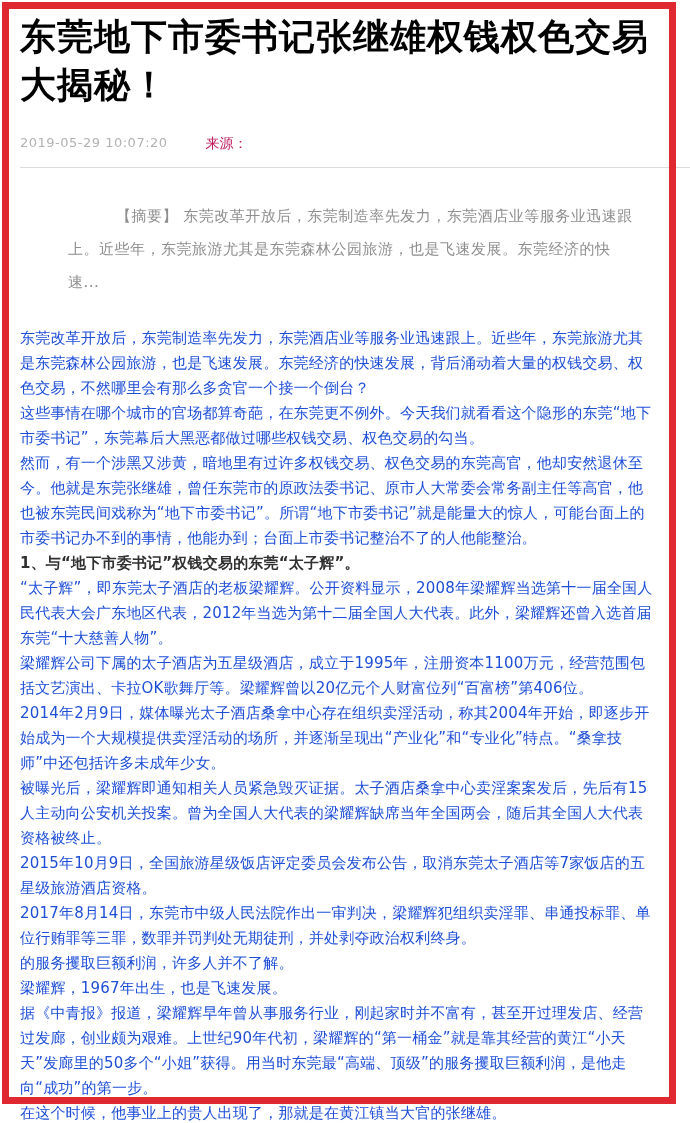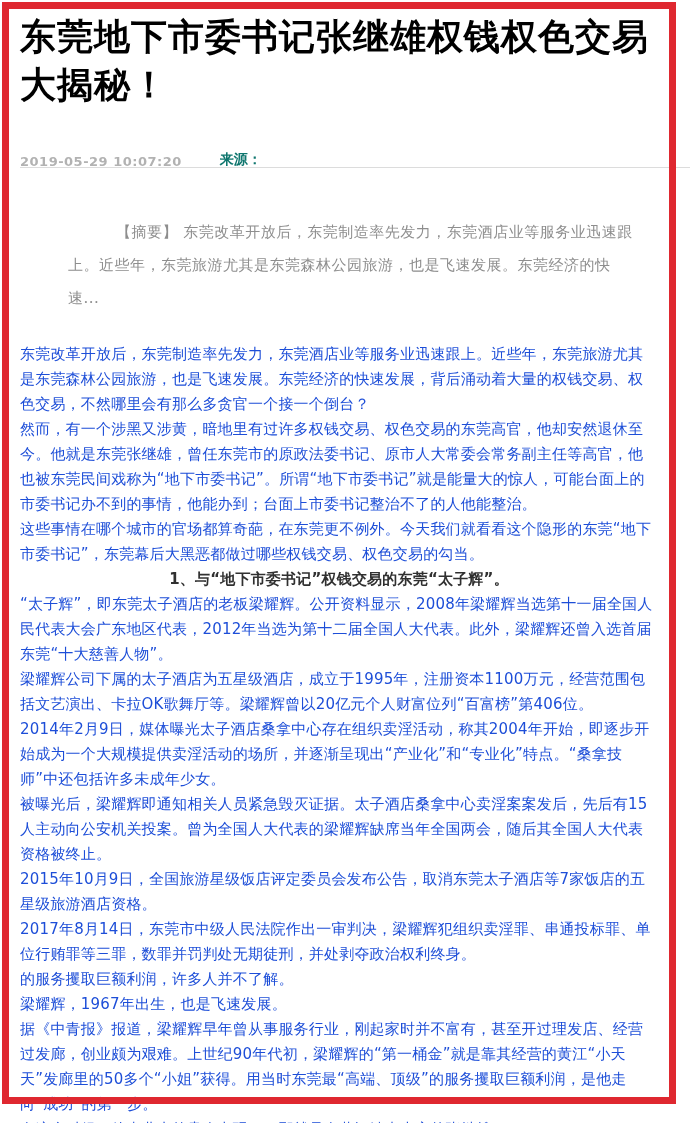--- a/index.html
+++ b/index.html
@@ -26,27 +26,26 @@
   .content { position: relative; padding: 0 32px 0 20px; z-index: 1; }
 
   .article-title {
     margin: 0; padding-top: 13px;
     font-size: 36px; line-height: 48px;
     font-weight: 900; color: #000;
     letter-spacing: 1px;
   }
 
   .meta-row {
-    margin-top: 42px;
-    display: flex; align-items: flex-end;
+    margin-top: 26px;
+    display: flex; align-items: flex-start;
     font-size: 13px;
-    font-weight: bold;
   }
   .meta-date { color: #b2b2b2; letter-spacing: 0.5px; }
-  .meta-source { color: #0f766e; margin-left: 38px; font-size: 14px; }
+  .meta-source { color: #be185d; margin-left: 38px; font-size: 14px; }
 
   .divider {
     position: absolute;
     left: 20px; right: 0; top: 167px;
     height: 1px; background: #dcdcdc;
     border: 0; margin: 0;
   }
 
   .abstract {
     margin-top: 47px;
@@ -59,21 +58,21 @@
     margin-left: 48px;
   }
 
   .article { margin-top: 27px; }
   .article p {
     margin: 0; padding: 0;
     font-size: 15px; line-height: 25px;
     color: #1d4ed8;
     letter-spacing: 0.2px;
   }
-  .article p.heading { font-weight: bold; color: #303030; text-align: center; }
+  .article p.heading { font-weight: bold; color: #303030; }
 </style>
 </head>
 <body>
 
 <div class="page">
 
   <div class="annotation-rect"></div>
 
   <hr class="divider">
 
@@ -83,22 +82,22 @@
 
     <div class="meta-row">
       <span class="meta-date">2019-05-29 10:07:20</span>
       <span class="meta-source">来源：</span>
     </div>
 
     <div class="abstract">【摘要】 东莞改革开放后，东莞制造率先发力，东莞酒店业等服务业迅速跟上。近些年，东莞旅游尤其是东莞森林公园旅游，也是飞速发展。东莞经济的快速...</div>
 
     <div class="article">
       <p>东莞改革开放后，东莞制造率先发力，东莞酒店业等服务业迅速跟上。近些年，东莞旅游尤其是东莞森林公园旅游，也是飞速发展。东莞经济的快速发展，背后涌动着大量的权钱交易、权色交易，不然哪里会有那么多贪官一个接一个倒台？</p>
+      <p>这些事情在哪个城市的官场都算奇葩，在东莞更不例外。今天我们就看看这个隐形的东莞“地下市委书记”，东莞幕后大黑恶都做过哪些权钱交易、权色交易的勾当。</p>
       <p>然而，有一个涉黑又涉黄，暗地里有过许多权钱交易、权色交易的东莞高官，他却安然退休至今。他就是东莞张继雄，曾任东莞市的原政法委书记、原市人大常委会常务副主任等高官，他也被东莞民间戏称为“地下市委书记”。所谓“地下市委书记”就是能量大的惊人，可能台面上的市委书记办不到的事情，他能办到；台面上市委书记整治不了的人他能整治。</p>
-      <p>这些事情在哪个城市的官场都算奇葩，在东莞更不例外。今天我们就看看这个隐形的东莞“地下市委书记”，东莞幕后大黑恶都做过哪些权钱交易、权色交易的勾当。</p>
       <p class="heading">1、与“地下市委书记”权钱交易的东莞“太子辉”。</p>
       <p>“太子辉”，即东莞太子酒店的老板梁耀辉。公开资料显示，2008年梁耀辉当选第十一届全国人民代表大会广东地区代表，2012年当选为第十二届全国人大代表。此外，梁耀辉还曾入选首届东莞“十大慈善人物”。</p>
       <p>梁耀辉公司下属的太子酒店为五星级酒店，成立于1995年，注册资本1100万元，经营范围包括文艺演出、卡拉OK歌舞厅等。梁耀辉曾以20亿元个人财富位列“百富榜”第406位。</p>
       <p>2014年2月9日，媒体曝光太子酒店桑拿中心存在组织卖淫活动，称其2004年开始，即逐步开始成为一个大规模提供卖淫活动的场所，并逐渐呈现出“产业化”和“专业化”特点。“桑拿技师”中还包括许多未成年少女。</p>
       <p>被曝光后，梁耀辉即通知相关人员紧急毁灭证据。太子酒店桑拿中心卖淫案案发后，先后有15人主动向公安机关投案。曾为全国人大代表的梁耀辉缺席当年全国两会，随后其全国人大代表资格被终止。</p>
       <p>2015年10月9日，全国旅游星级饭店评定委员会发布公告，取消东莞太子酒店等7家饭店的五星级旅游酒店资格。</p>
       <p>2017年8月14日，东莞市中级人民法院作出一审判决，梁耀辉犯组织卖淫罪、串通投标罪、单位行贿罪等三罪，数罪并罚判处无期徒刑，并处剥夺政治权利终身。</p>
       <p>的服务攫取巨额利润，许多人并不了解。</p>
       <p>梁耀辉，1967年出生，也是飞速发展。</p>
       <p>据《中青报》报道，梁耀辉早年曾从事服务行业，刚起家时并不富有，甚至开过理发店、经营过发廊，创业颇为艰难。上世纪90年代初，梁耀辉的“第一桶金”就是靠其经营的黄江“小天天”发廊里的50多个“小姐”获得。用当时东莞最“高端、顶级”的服务攫取巨额利润，是他走向“成功”的第一步。</p>

